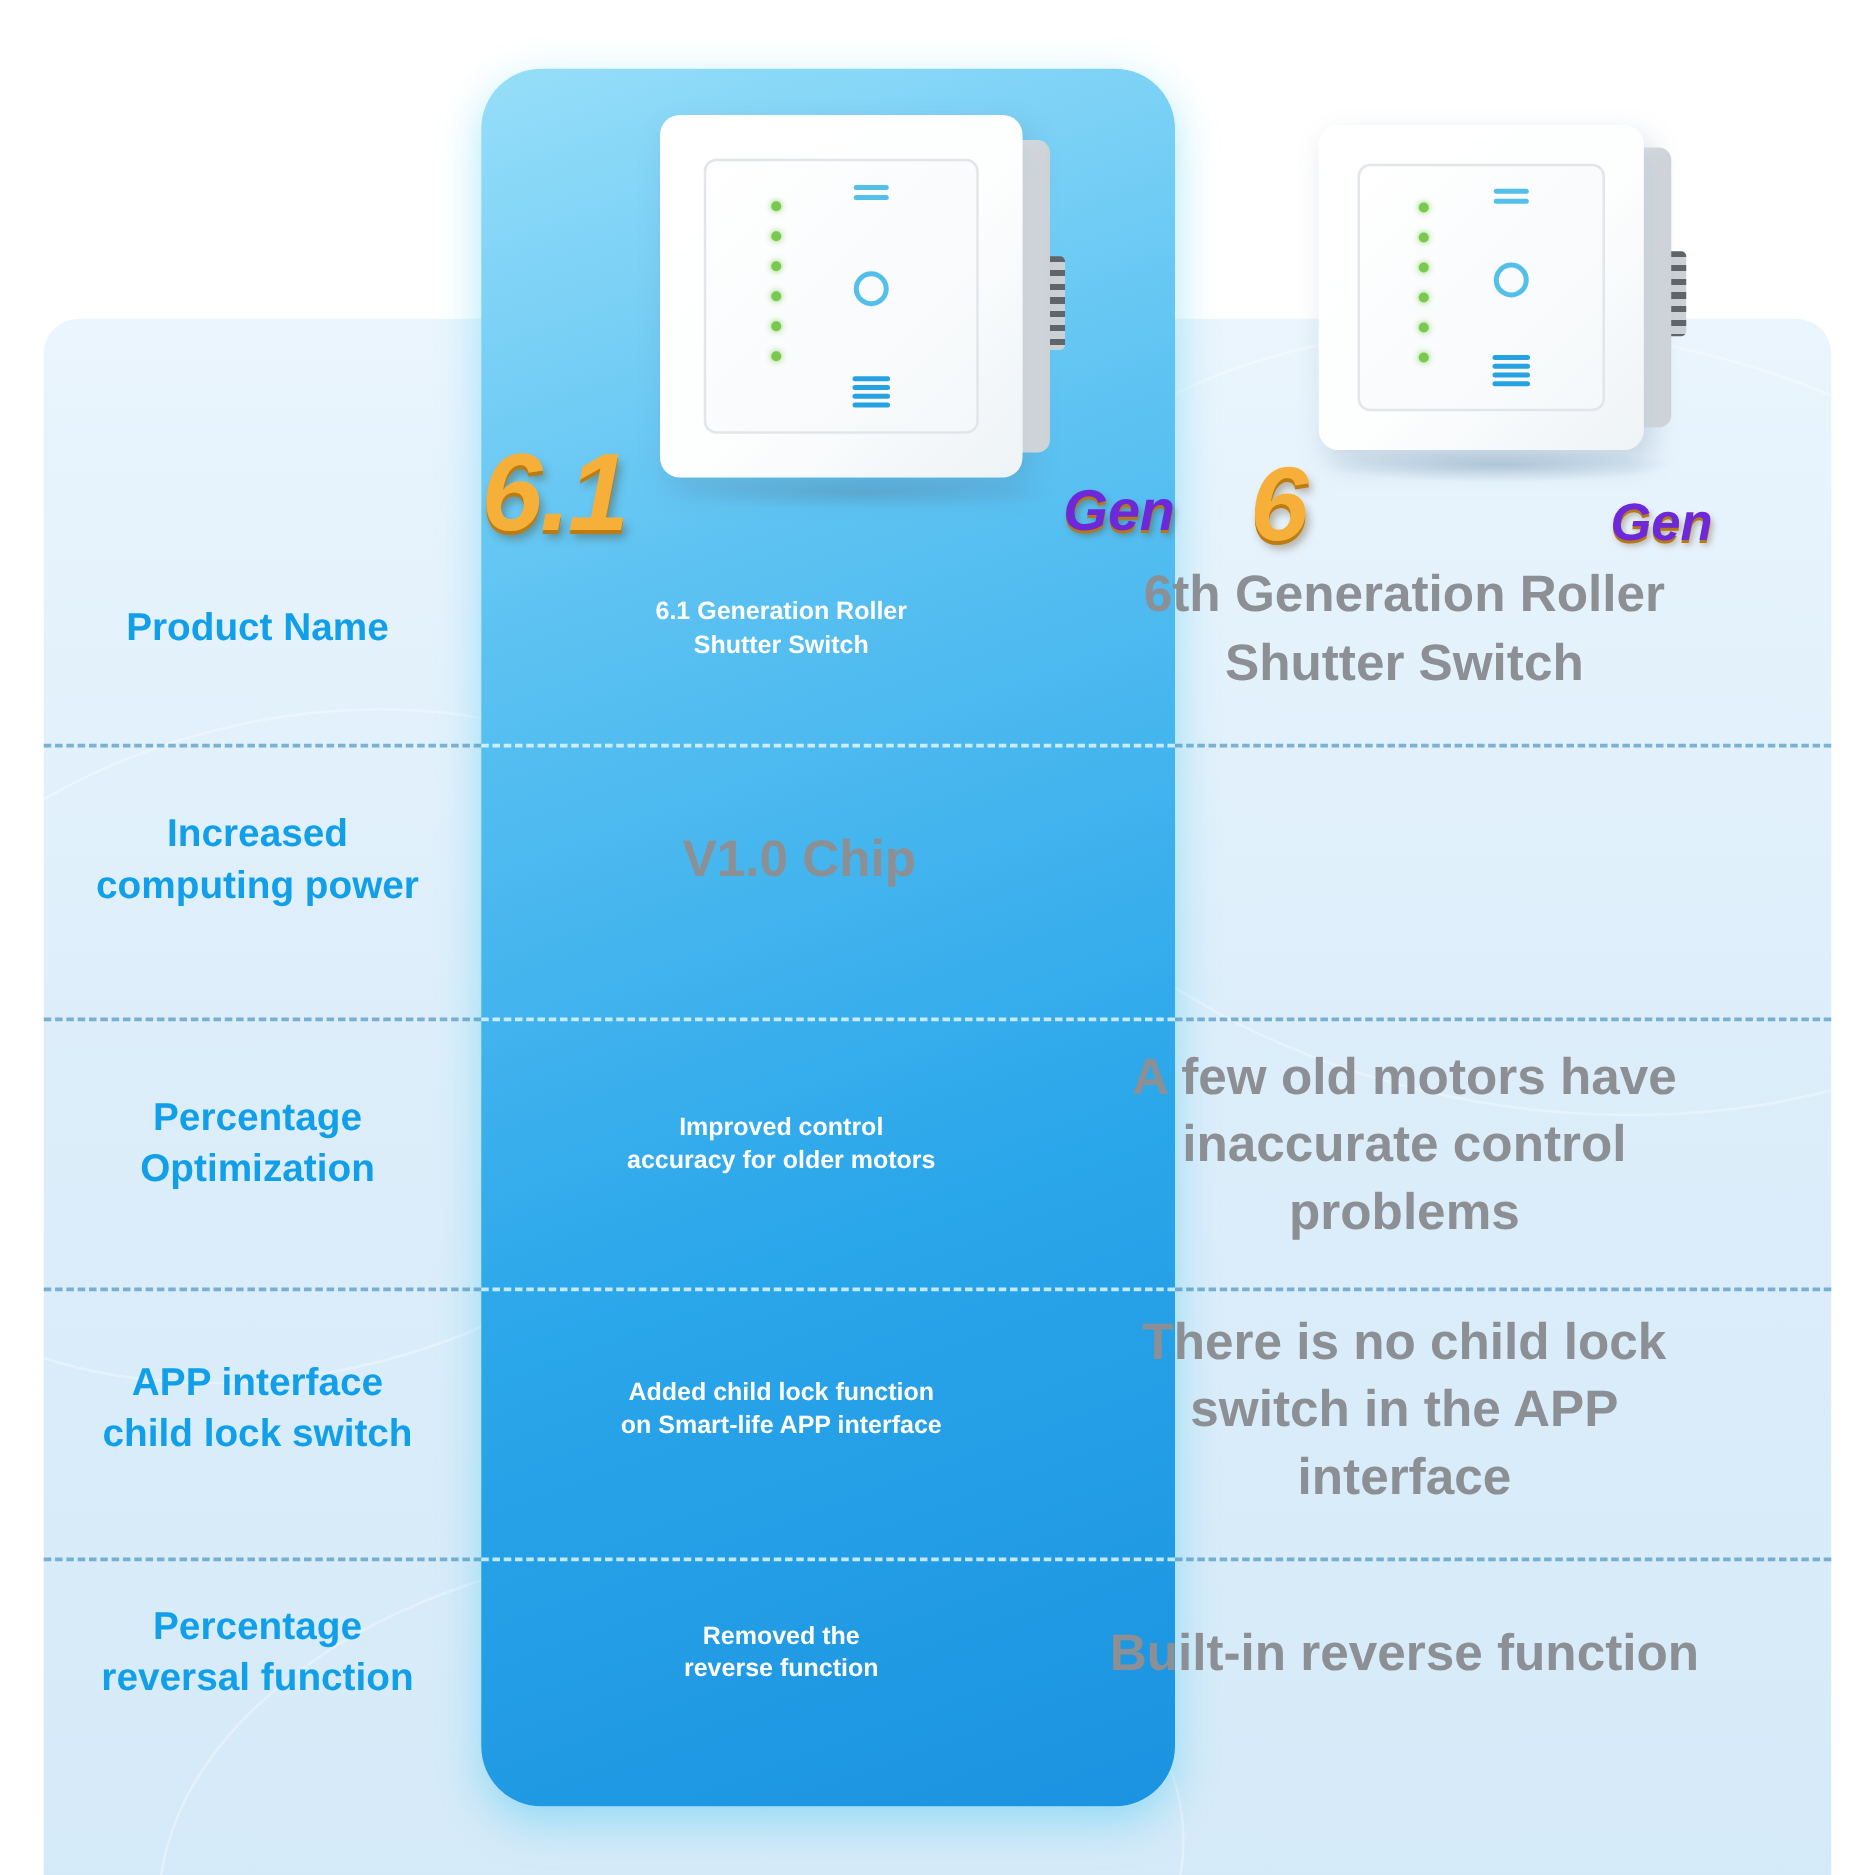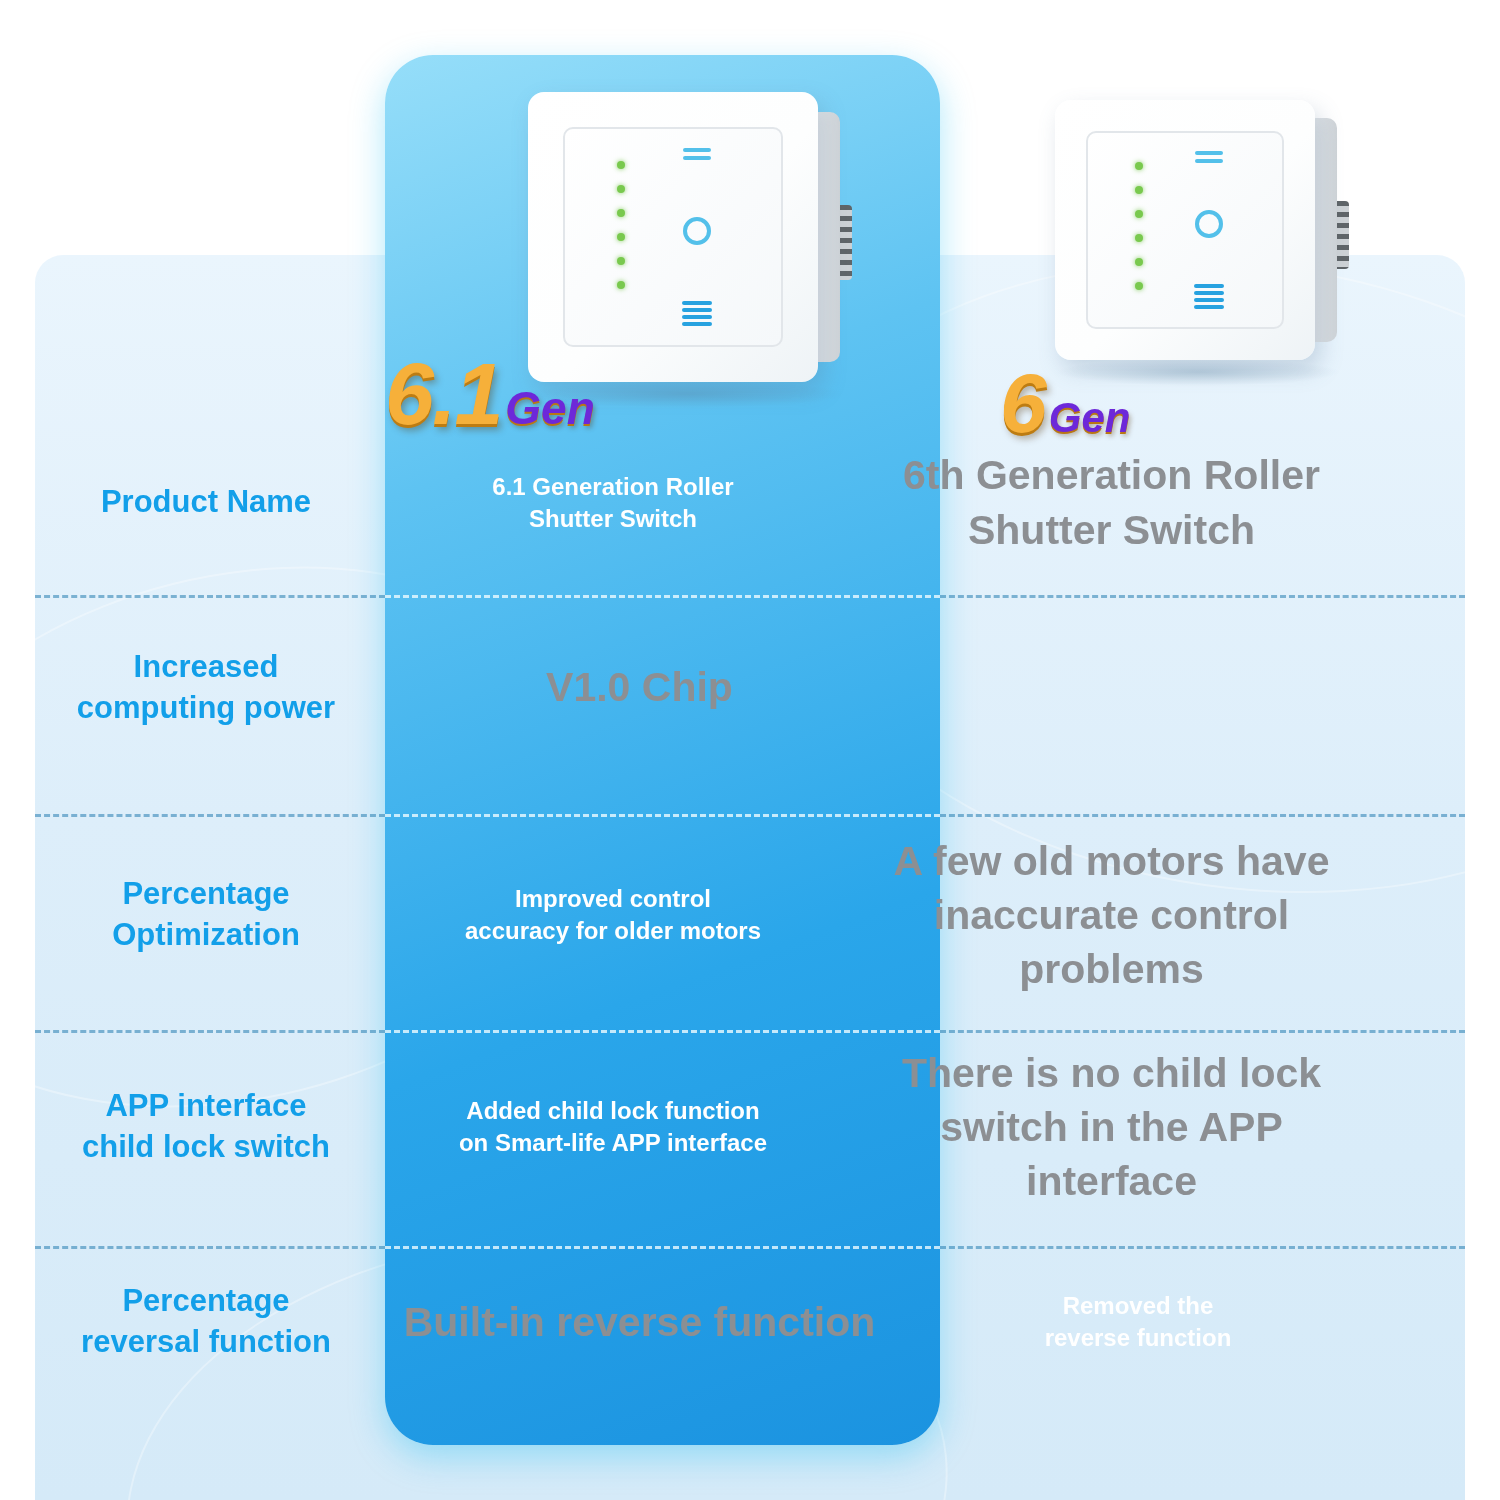--- a/index.html
+++ b/index.html
@@ -36,21 +36,21 @@
   .seg.light { border-top-color:rgba(235,250,255,.8); }
 
   
   .row { position:absolute; left:35px; width:1430px; display:flex; z-index:6; }
   .cell {
     display:flex; align-items:center; justify-content:center;
     text-align:center; white-space:pre-line; font-weight:700;
     line-height:1.32; padding:0 14px; box-sizing:border-box;
   }
   .cell-label { width:342px; color:#129fe9; font-size:31px;text-align:center; }
-  .cell-new   { width:472px; color:#ffffff; font-size:24px; }
+  .cell-new   { width:472px; color:#ffffff; font-size:20px;margin-left:12px; }
   .cell-old   { width:525px; color:#8c8f93; font-size:41px; }
 
   
   .switch { position:absolute; z-index:7; }
   .sw-lg { width:290px; height:290px; }
   .sw-sm { width:260px; height:260px; }
   .sw-ribs {
     position:absolute; top:39%; right:-34px; width:24px; height:26%;
     background:repeating-linear-gradient(180deg,#5f6569 0 5px,#ccd1d5 5px 11px);
     border-radius:4px; z-index:0;
@@ -87,21 +87,21 @@
   .icon-up i { display:block; width:28px; height:4px; background:#53c0ea; border-radius:2px; }
   .icon-stop { width:28px; height:28px; border:4px solid #53c0ea; border-radius:50%; box-sizing:border-box; }
   .icon-down { display:flex; flex-direction:column; gap:3px; align-items:center; }
   .icon-down i { display:block; width:30px; height:4px; background:#27a2e0; border-radius:2px; }
   .sw-shadow {
     position:absolute; left:0; bottom:-26px; width:110%; height:28px; z-index:0;
     background:radial-gradient(ellipse at center, rgba(90,130,160,.32), transparent 70%);
   }
 
   
-  .badge { position:absolute; z-index:8; display:flex; justify-content:flex-start; align-items:baseline; }
+  .badge { position:absolute; z-index:8; display:flex; justify-content:space-between; align-items:baseline; }
   .badge .num {
     font-size:88px; font-weight:800; font-style:italic; letter-spacing:-2px;
     color:#f6b03a; text-shadow:0 3px 0 #bd7c12, 3px 6px 7px rgba(80,45,0,.35);
   }
   .badge .suffix {
     font-size:46px; font-weight:800; font-style:italic; margin-left:4px;
     color:#6d28d9; text-shadow:0 2px 0 #b97714, 2px 4px 5px rgba(80,45,0,.35);
   }
   .badge.small .num { font-size:84px; }
   .badge.small .suffix { font-size:42px; }
@@ -239,18 +239,18 @@
 child lock switch</div>
     <div class="cell cell-new">Added child lock function
 on Smart-life APP interface</div>
     <div class="cell cell-old">There is no child lock
 switch in the APP interface</div>
   </div>
 
   <div class="row" style="top:1234px; height:176px;">
     <div class="cell cell-label">Percentage
 reversal function</div>
-    <div class="cell cell-old">Built-in reverse function</div>
     <div class="cell cell-new">Removed the
 reverse function</div>
+    <div class="cell cell-old">Built-in reverse function</div>
   </div>
 
 </div>
 
 </body></html>

